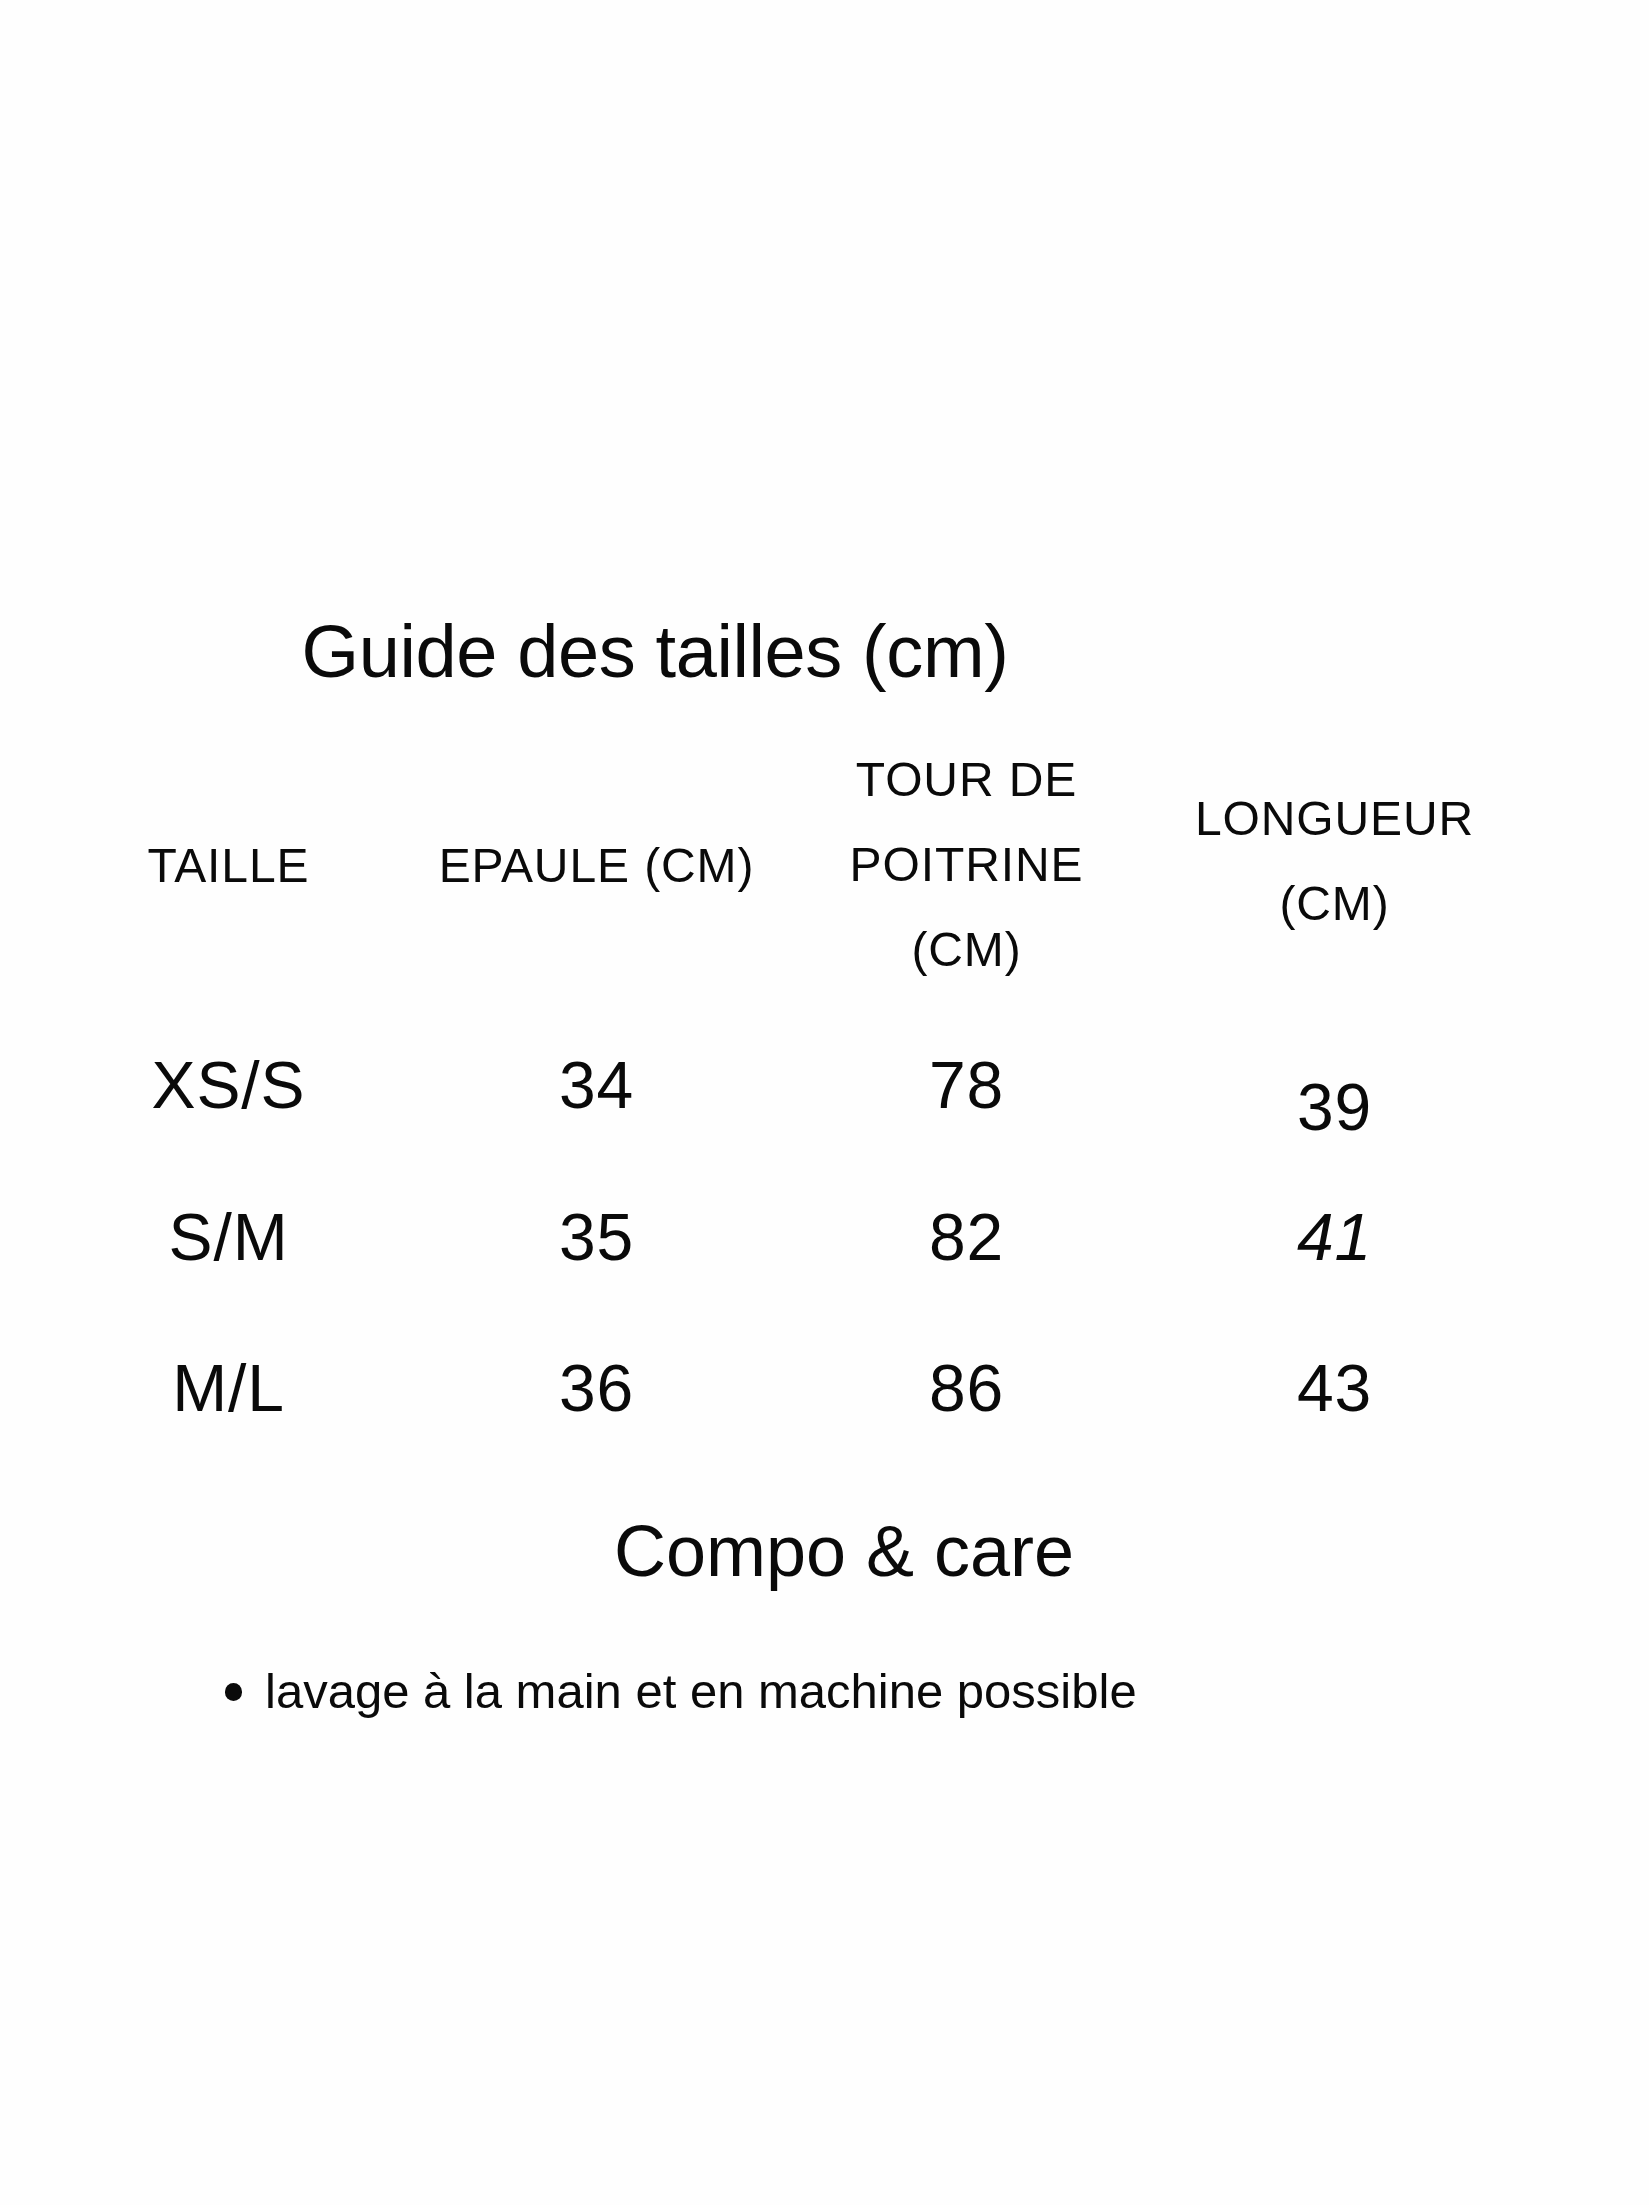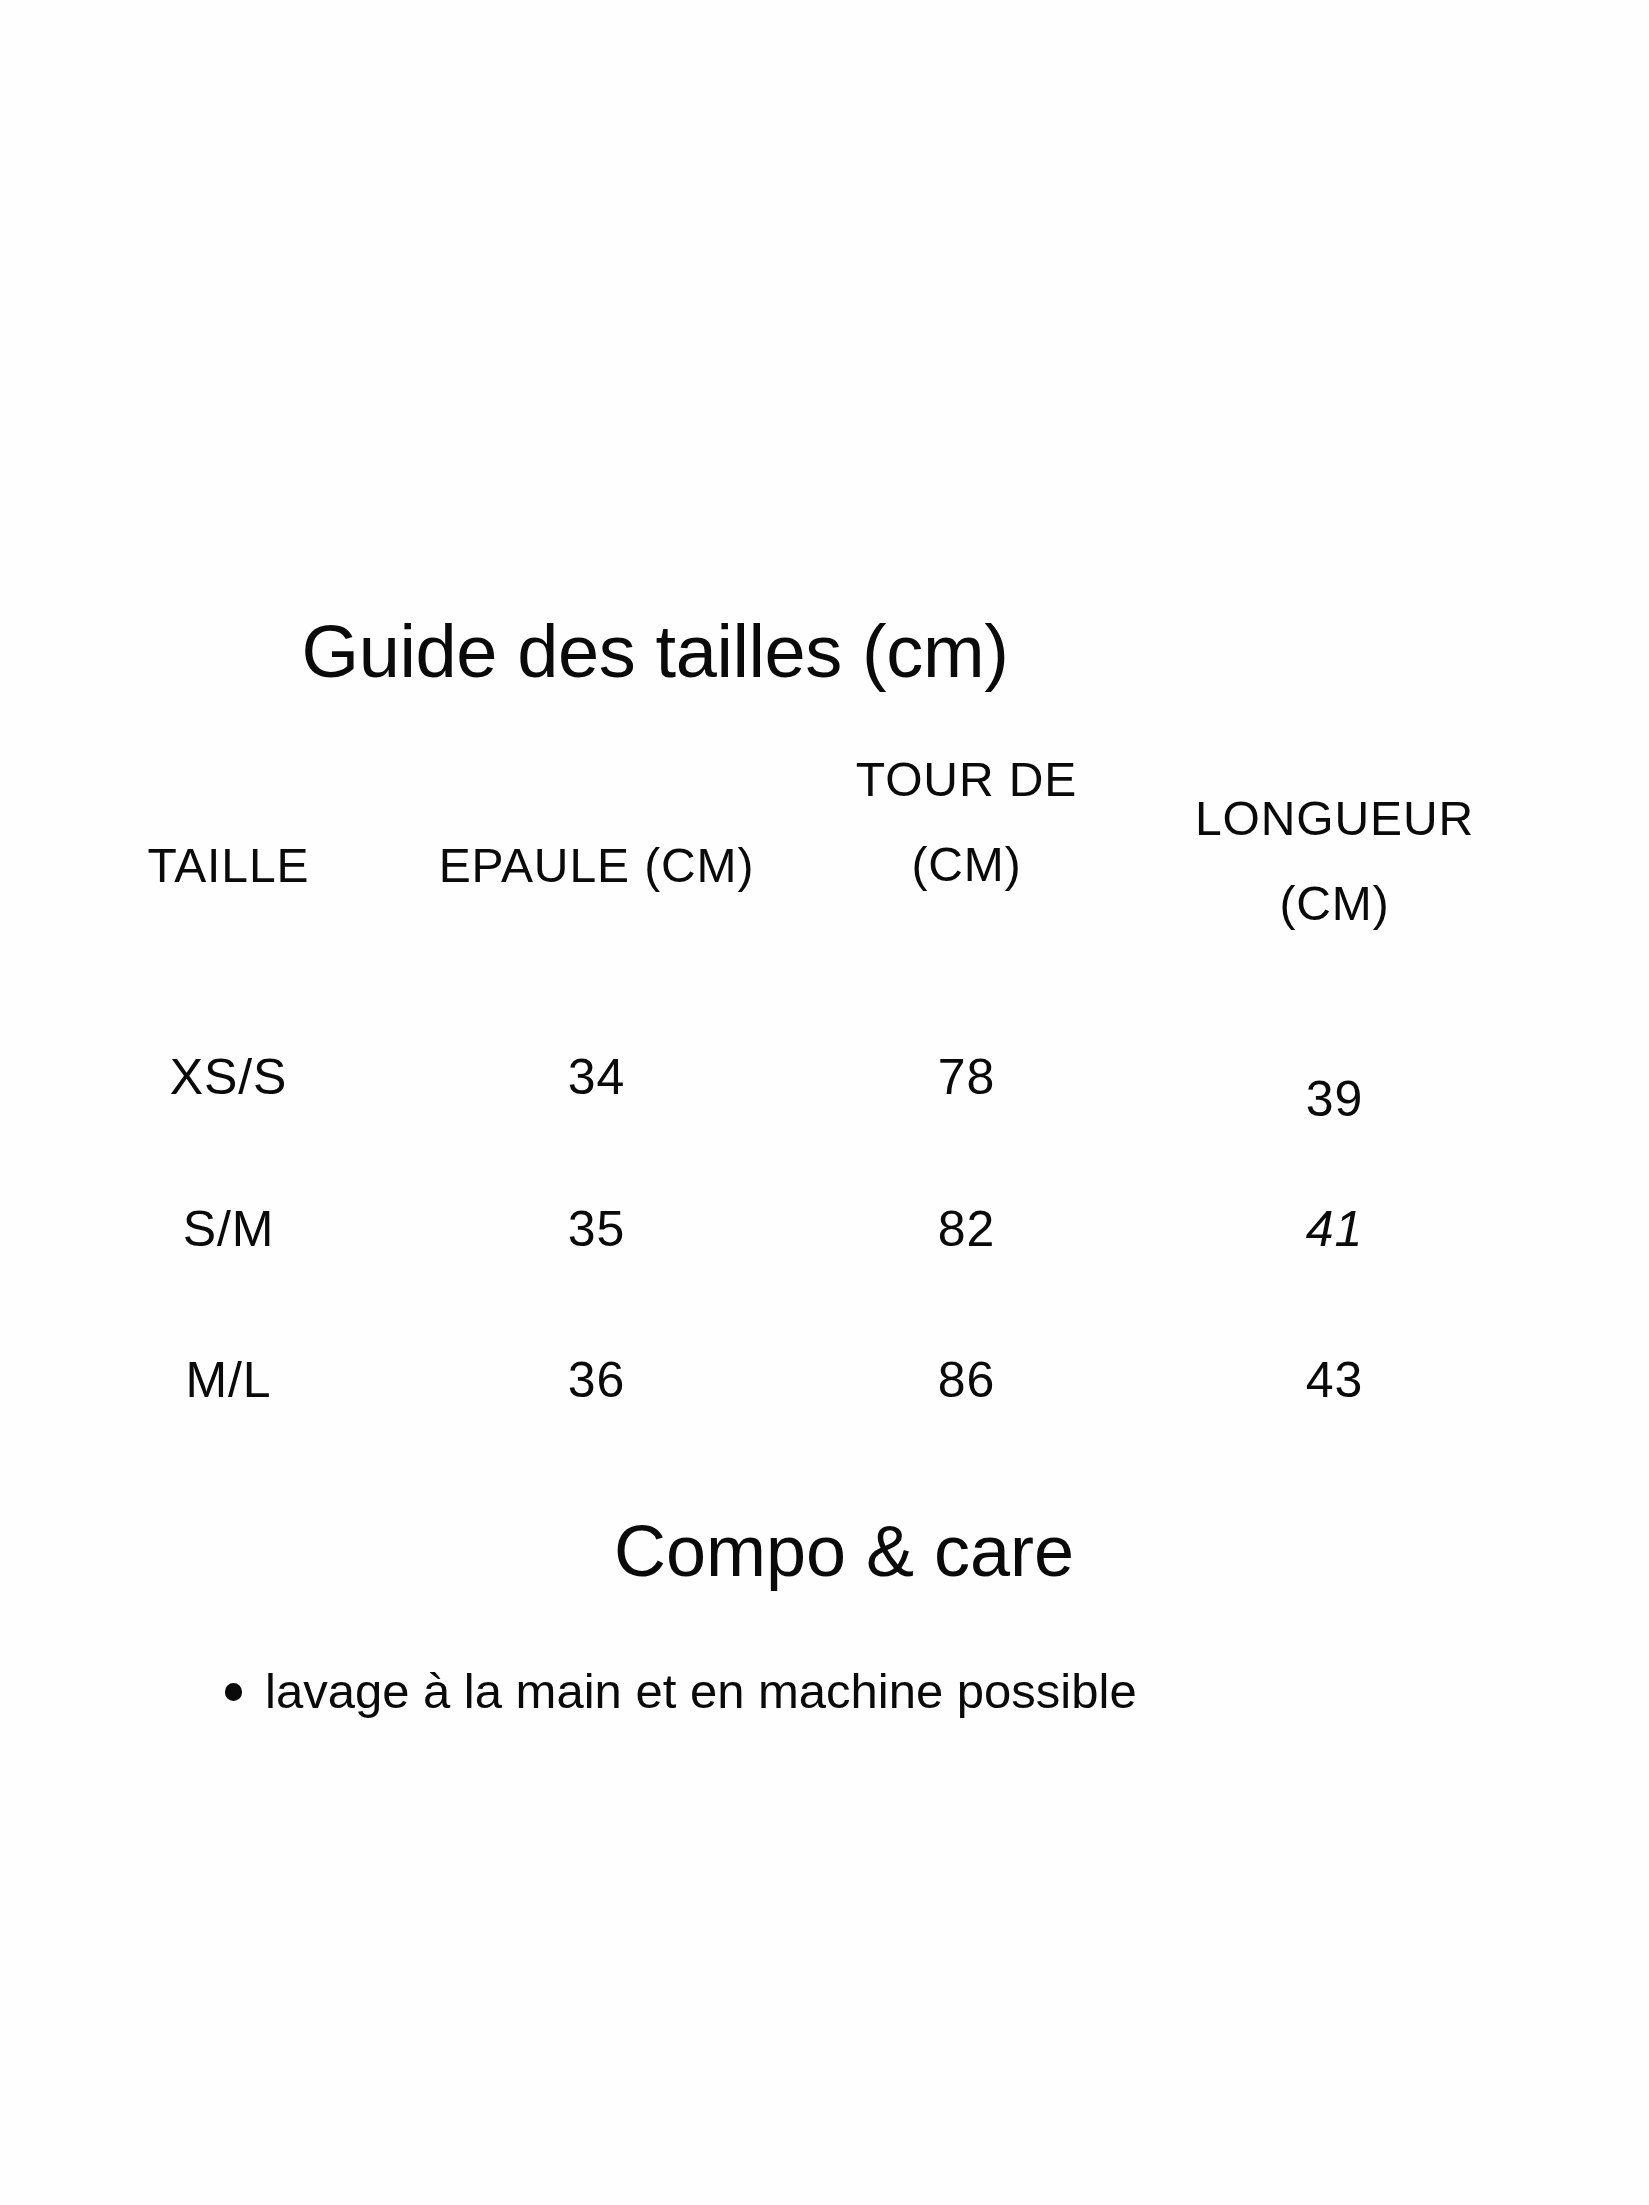--- a/index.html
+++ b/index.html
@@ -19,21 +19,21 @@
     letter-spacing: -0.4px;
   }
   .hdr, .cell {
     position: absolute;
     width: 335px;
     text-align: center;
     font-size: 48px;
     line-height: 85px;
     letter-spacing: 0.9px;
   }
-  .cell { font-size: 50px; line-height: 1; }
+  .cell { font-size: 66px; line-height: 1; }
   .compo {
     left: 0; width: 1632px; text-align: center;
     font-size: 72px; line-height: 1;
     top: 1515px;
     margin-left: 28px;
   }
   .bullets {
     left: 216px; top: 1656px;
     margin: 0; padding: 0; list-style: none;
     font-size: 49px; line-height: 71px;
@@ -55,20 +55,21 @@
   <div class="hdr" style="left:61px; top:823px;">
     <span>TAILLE</span>
   </div>
 
   <div class="hdr" style="left:429px; top:823px;">
     <span>EPAULE (CM)</span>
   </div>
 
   <div class="hdr" style="left:799px; top:737px;">
     <div>TOUR DE</div>
+    <div>POITRINE</div>
     <div>(CM)</div>
   </div>
 
   <div class="hdr" style="left:1167px; top:776px;">
     <div>LONGUEUR</div>
     <div>(CM)</div>
   </div>
 
   <div>
     <div class="cell" style="left:61px; top:1052px;">XS/S</div>

